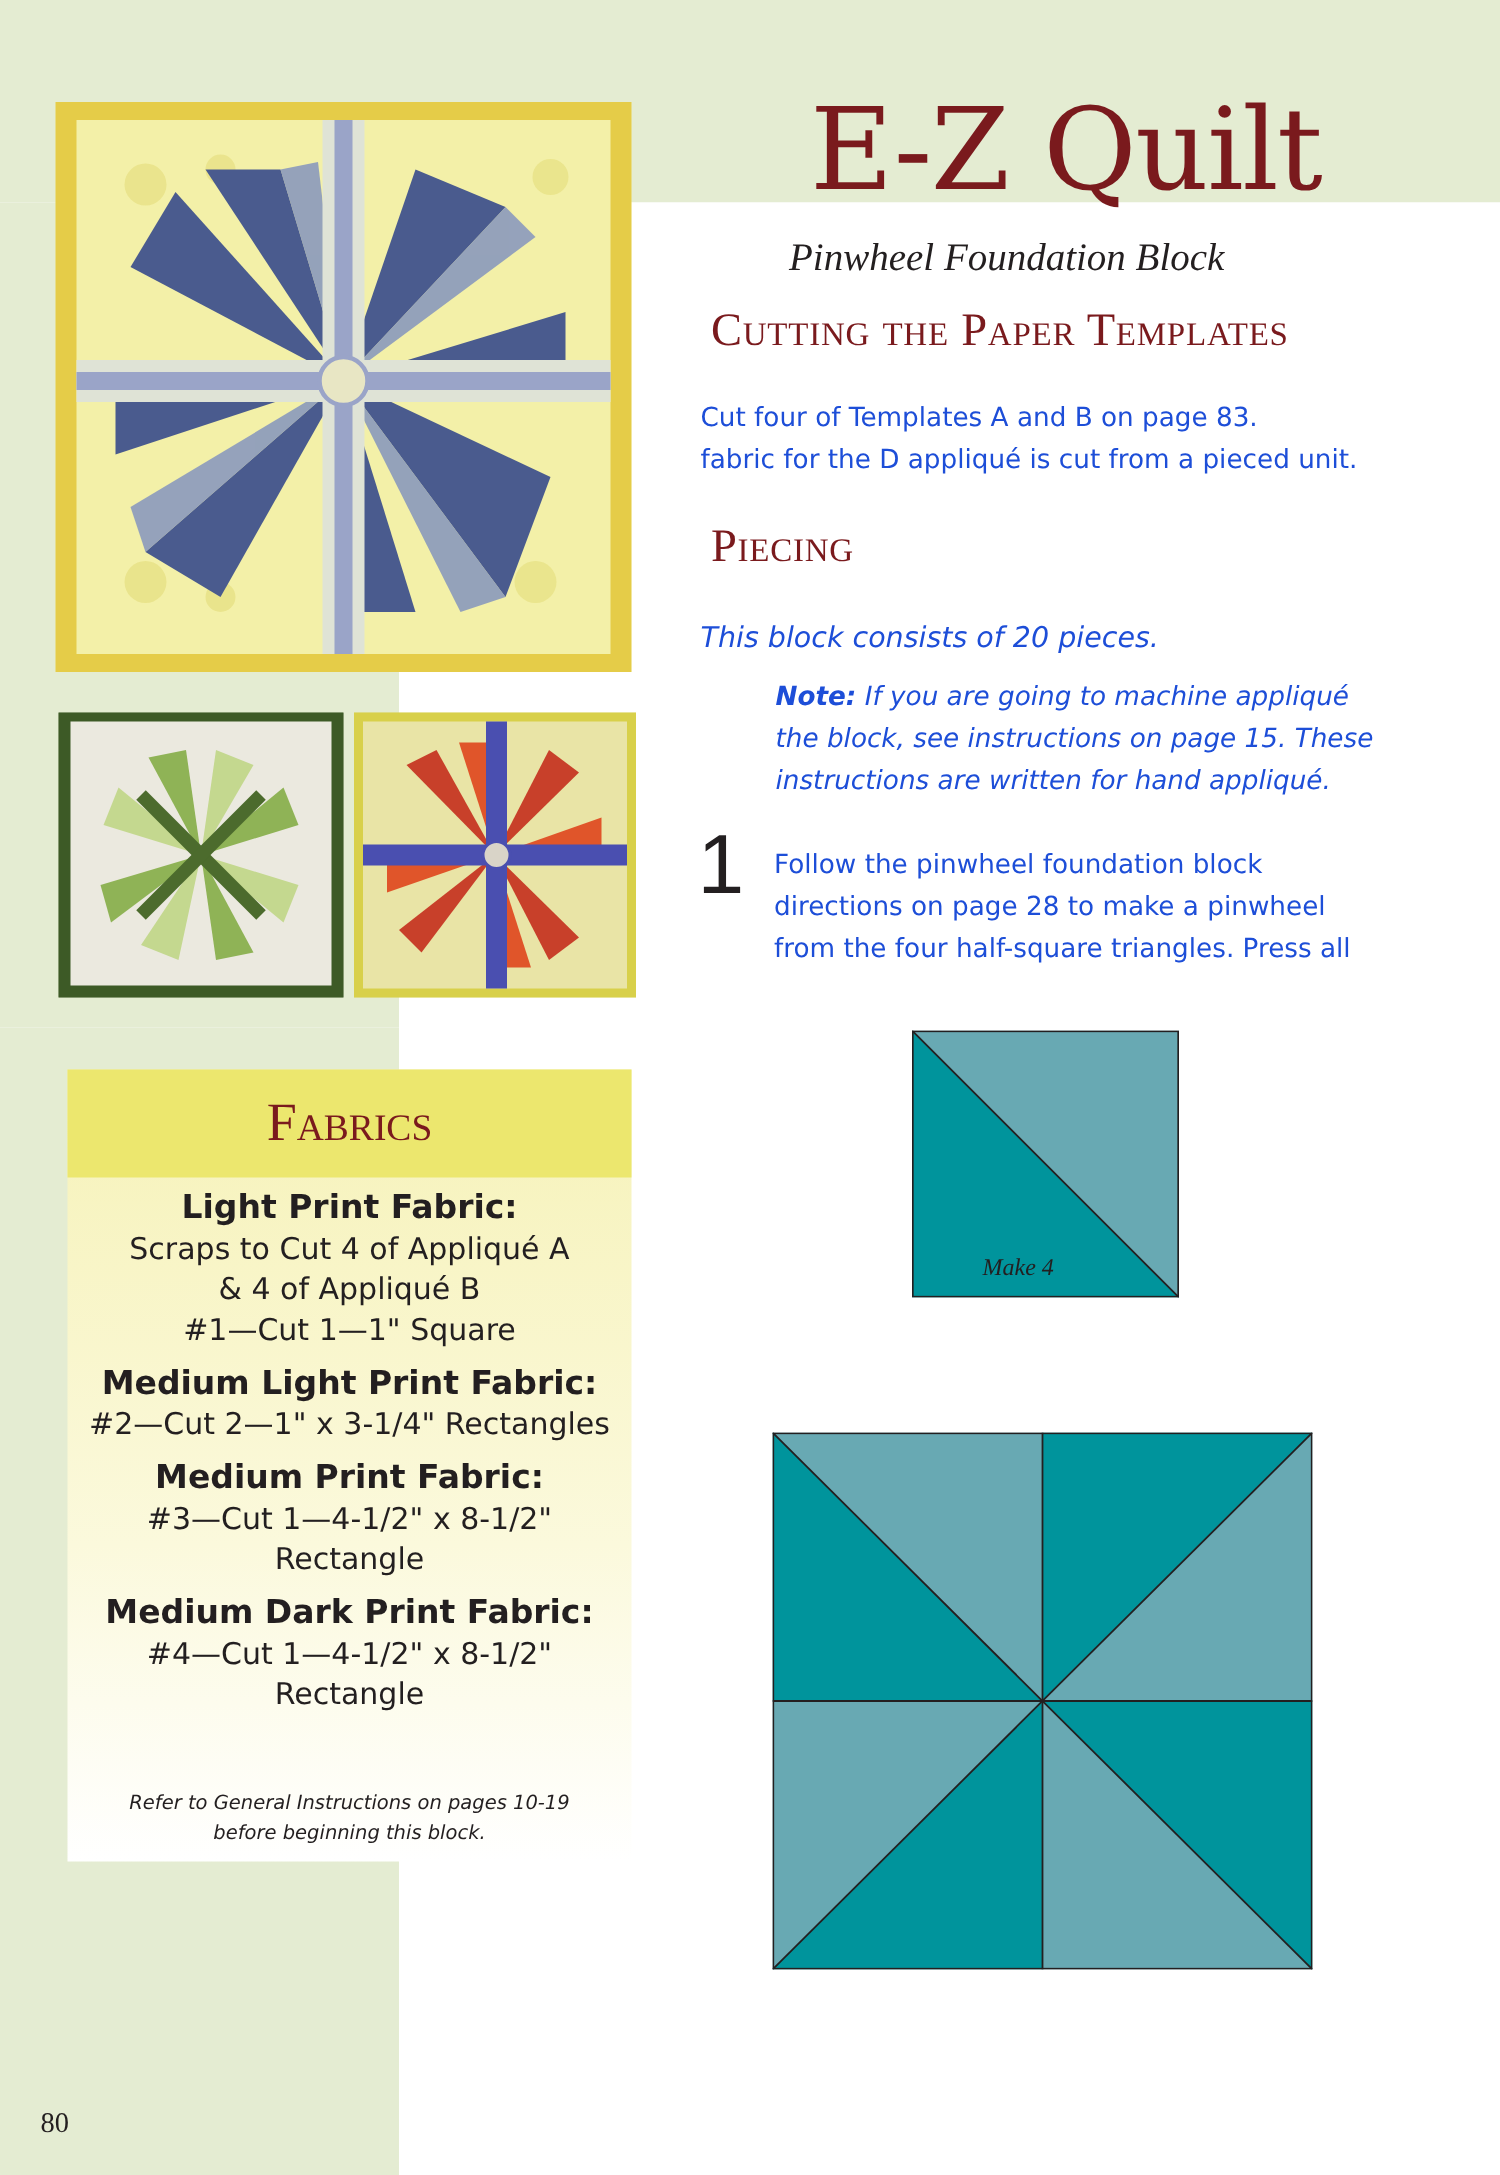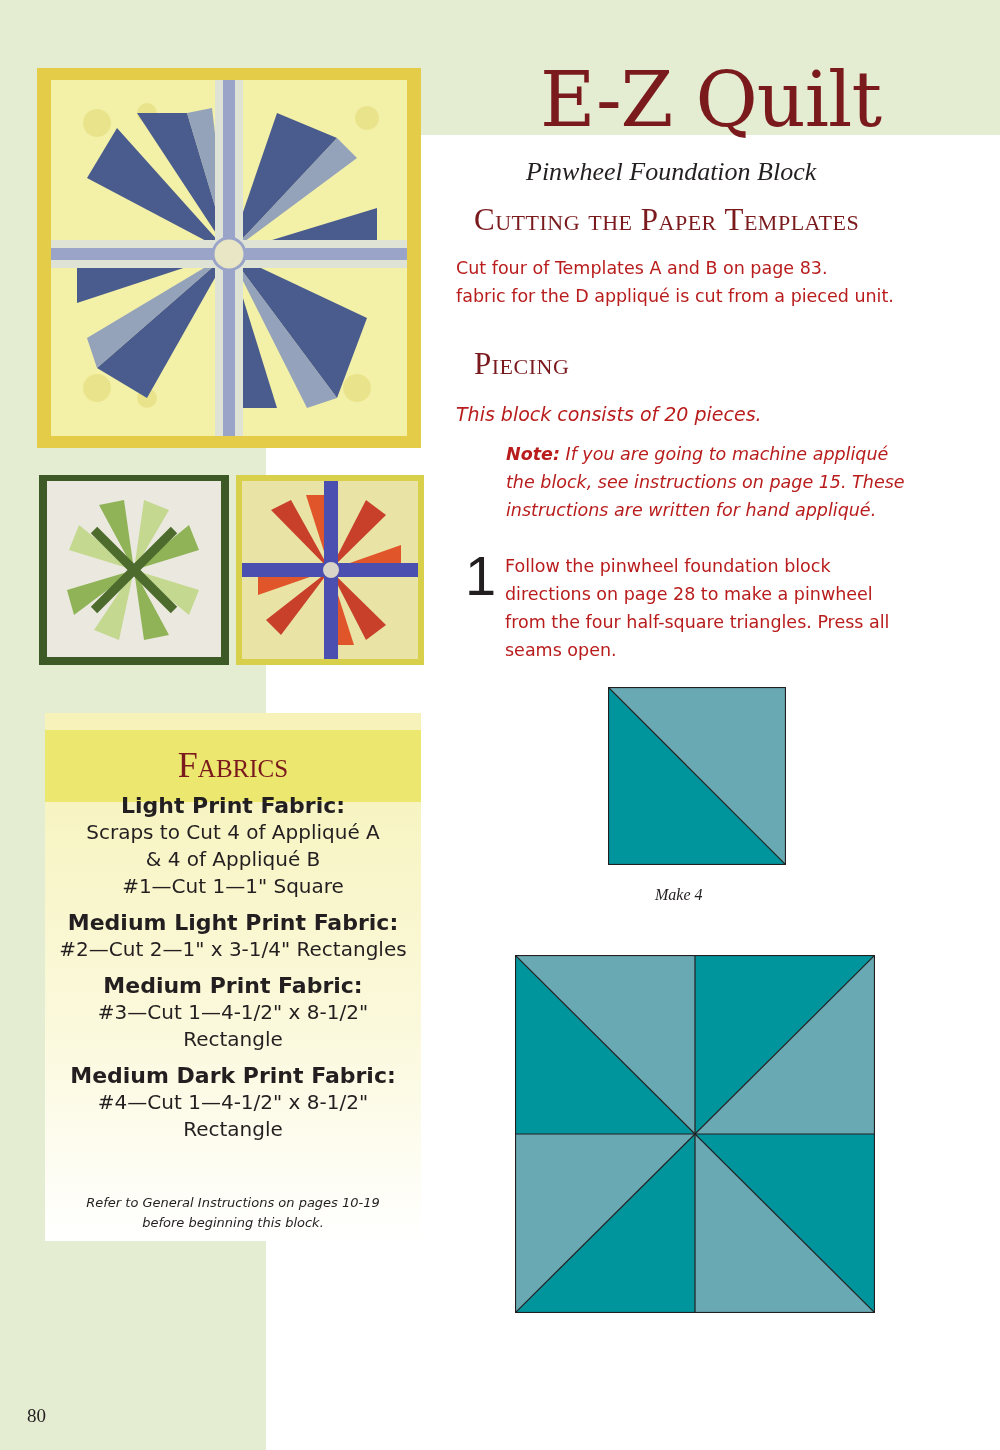--- a/index.html
+++ b/index.html
@@ -35,48 +35,48 @@
     .section-heading {
       position: absolute; left: 474px;
       font-family: "Liberation Serif", "DejaVu Serif", serif;
       color: #7a1a1d; margin: 0; font-weight: normal; font-variant: small-caps;
       font-size: 31px; letter-spacing: 0.5px;
     }
     .h-cutting { top: 202px; }
     .h-piecing { top: 346px; }
     .body-text {
       position: absolute; left: 456px; width: 480px;
-      font-size: 17.5px; line-height: 28px; color: #b91c1c; margin: 0;
+      font-size: 17.5px; line-height: 28px; color: #1d4ed8; margin: 11px;
     }
     .cutting-text { top: 254px; }
     .pieces-text { top: 400px; font-style: italic; font-size: 19px; }
     .note-text { left: 506px; top: 440px; width: 420px; font-style: italic; line-height: 28px; }
     .note-text b { font-weight: bold; }
     .step-number {
       position: absolute; left: 465px; top: 548px; font-size: 56px; line-height: 1;
       font-family: "Liberation Sans", sans-serif; font-weight: 300; color: #231f20;
     }
     .step-text { left: 505px; top: 552px; width: 410px; line-height: 28px; }
 
     
     .diagram { position: absolute; }
     .hst { left: 608px; top: 687px; width: 178px; height: 178px; }
     .hst-caption {
-      position: absolute; left: 655px; top: 886px;
+      position: absolute; left: 655px; top: 837px;
       font-family: "Liberation Serif", "DejaVu Serif", serif; font-style: italic; font-size: 16px; color: #231f20;
     }
     .pinwheel { left: 515px; top: 955px; width: 360px; height: 358px; }
 
     
     .fabrics-box {
       position: absolute; left: 45px; top: 713px; width: 376px; height: 528px;
       background: linear-gradient(to bottom, #f6f2b8 0%, #fbf9dc 60%, #ffffff 100%);
     }
     .fabrics-header {
-      position: absolute; left: 0; top: 17px; width: 376px; height: 72px;
+      position: absolute; left: 0; top: 0; width: 376px; height: 72px;
       background: #ece76e;
     }
     .fabrics-title {
       position: absolute; left: 0; top: 14px; width: 376px; text-align: center;
       font-family: "Liberation Serif", "DejaVu Serif", serif; font-variant: small-caps;
       font-size: 36px; color: #7a1a1d; margin: 0; font-weight: normal;
     }
     .fabric-list { position: absolute; left: 0; top: 80px; width: 376px; text-align: center; }
     .fabric-group { margin-bottom: 10px; }
     .fabric-name { font-weight: bold; font-size: 22px; line-height: 26px; color: #231f20; }
@@ -198,21 +198,20 @@
   <div><b>Note:</b><span> If you are going to machine appliqué</span></div>
   <div>the block, see instructions on page 15. These</div>
   <div>instructions are written for hand appliqué.</div>
 </div>
 
 <div class="step-number">1</div>
 <div class="body-text step-text">
   <div>Follow the pinwheel foundation block</div>
   <div>directions on page 28 to make a pinwheel</div>
   <div>from the four half-square triangles. Press all</div>
-  <div>seams open.</div>
 </div>
 
 <div class="diagram hst">
   <svg width="178" height="178" viewBox="0 0 178 178">
     <polygon points="0,0 178,0 178,178" fill="#68a9b3"></polygon>
     <polygon points="0,0 0,178 178,178" fill="#00949c"></polygon>
     <rect x="0.5" y="0.5" width="177" height="177" fill="none" stroke="#231f20" stroke-width="1.2"></rect>
     <line x1="0" y1="0" x2="178" y2="178" stroke="#231f20" stroke-width="1.2"></line>
   </svg>
 </div>

